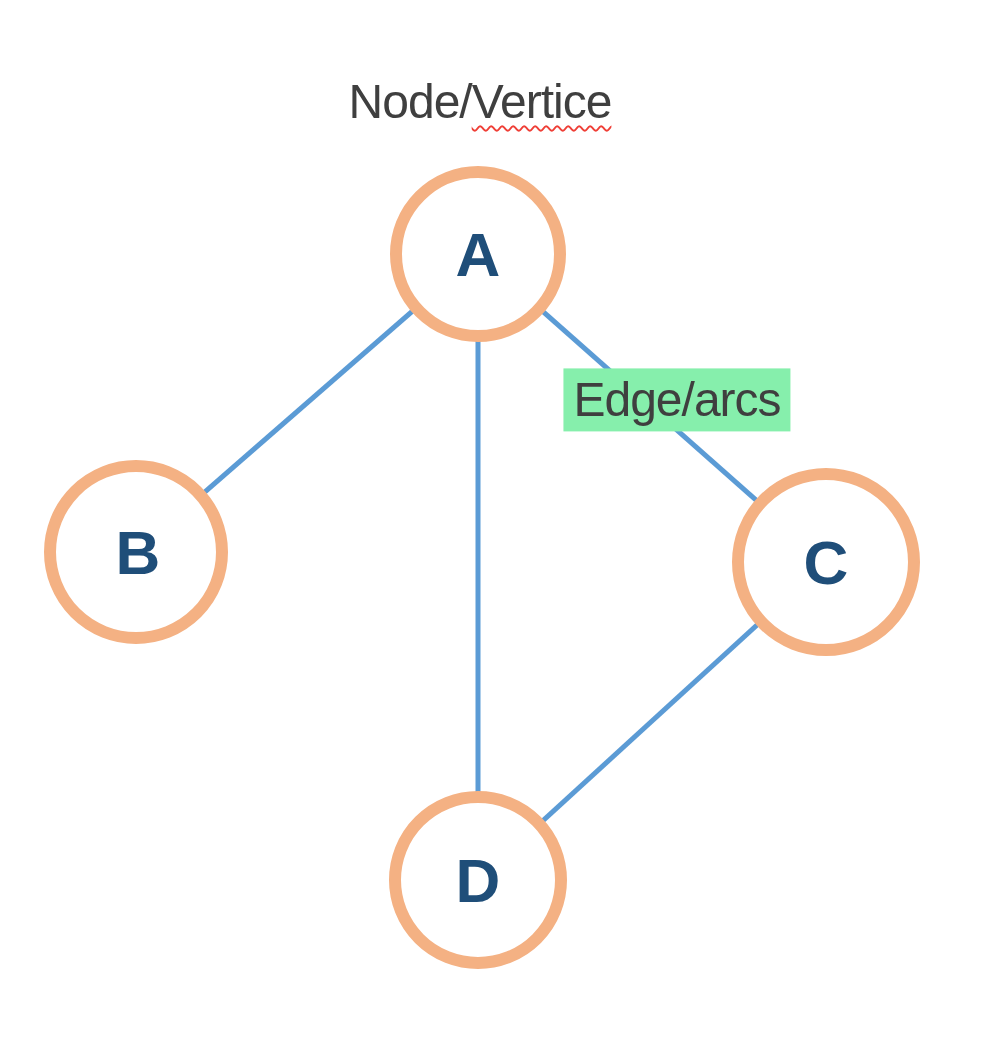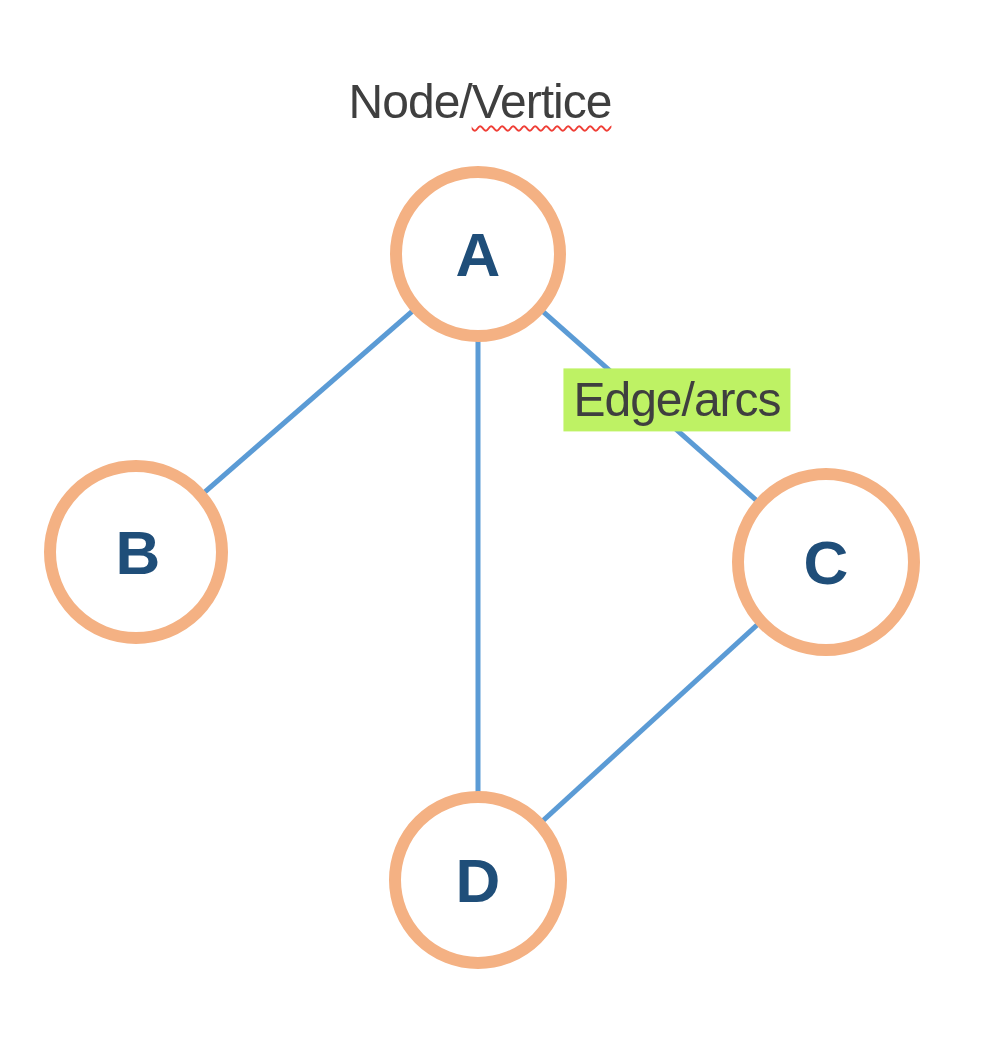--- a/index.html
+++ b/index.html
@@ -49,21 +49,21 @@
   }
   .title-label {
     left: 480px;
     top: 74px;
     transform: translateX(-50%);
   }
   .edge-label {
     left: 677px;
     top: 400px;
     transform: translate(-50%, -50%);
-    background: #bef264;
+    background: #86efac;
     padding: 4px 10px;
   }
   .misspelled {
     text-decoration: underline wavy #EF3E36 2px;
     text-underline-offset: 7px;
   }
 </style>
 </head>
 <body>
 

